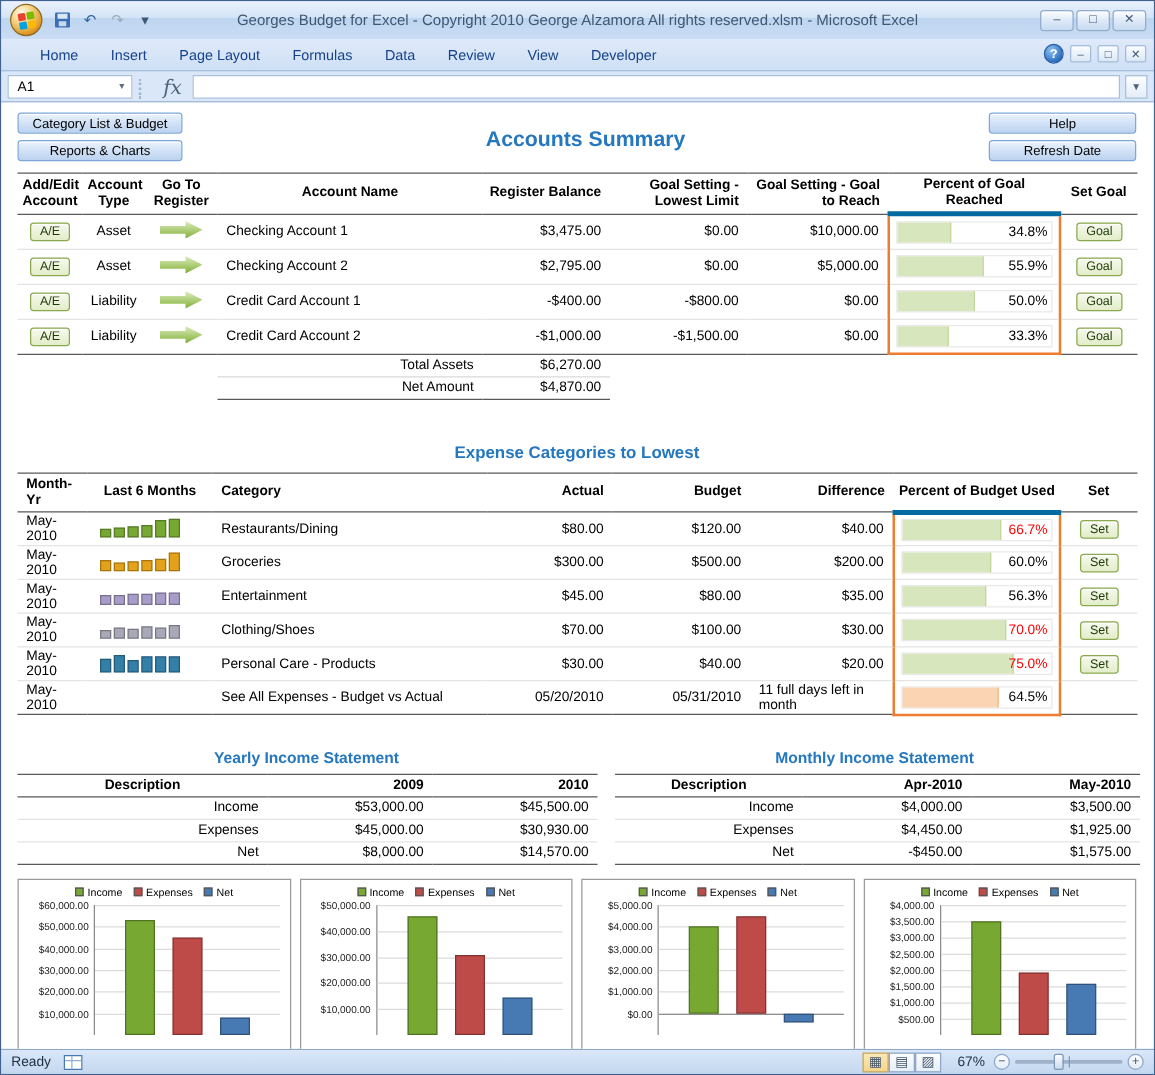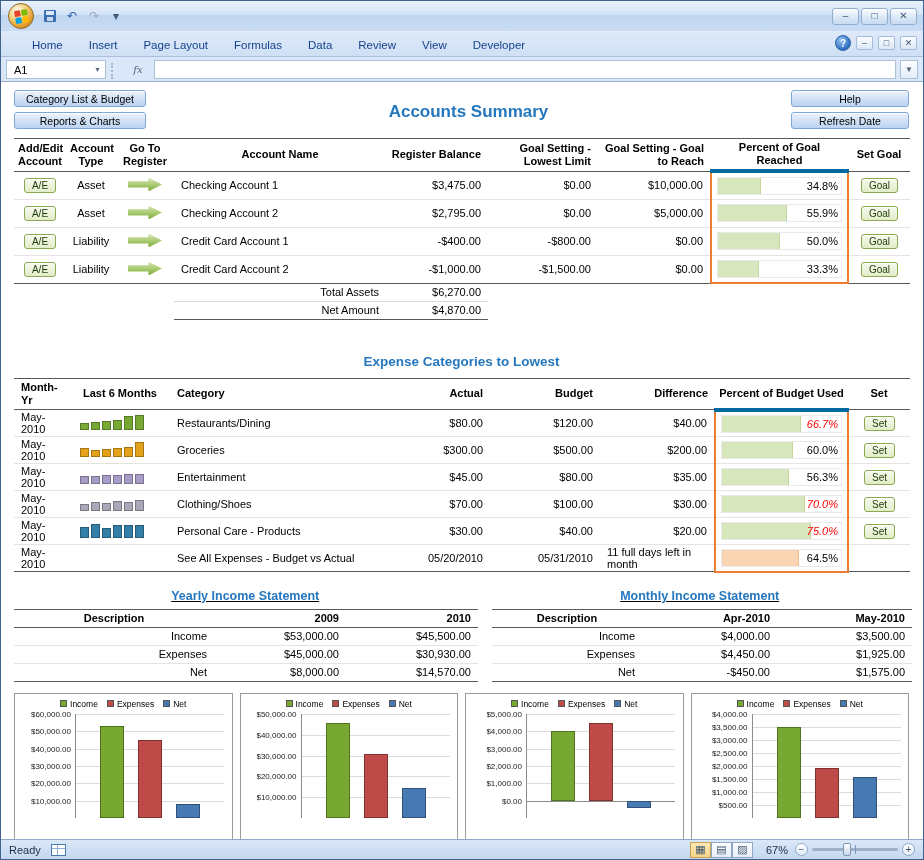--- a/index.html
+++ b/index.html
@@ -36,21 +36,21 @@
   .help-orb{width:16px;height:16px;border-radius:50%;background:radial-gradient(circle at 35% 30%,#8fc3f2,#2e6fc0 70%);
     color:#fff;font-size:10px;font-weight:bold;display:flex;align-items:center;justify-content:center;cursor:pointer;border:1px solid #2a5fa5;}
   .mini-wc{width:17px;height:14px;font-size:9px;color:#44597a;border:1px solid #a5bcd8;border-radius:2px;
     background:linear-gradient(#fbfdff,#dbe7f6);display:flex;align-items:center;justify-content:center;cursor:pointer;}
 
   
   .formulabar{height:25px;display:flex;align-items:flex-end;background:#d9e7f8;padding:2px 5px;gap:4px;border-bottom:1px solid #96aecb;}
   .namebox{width:100px;height:19px;background:#fff;border:1px solid #abc1da;font-size:11px;display:flex;align-items:center;padding:0 4px 0 7px;cursor:text;}
   .namebox .nb-dd{margin-left:auto;font-size:7px;color:#5b6e85;}
   .fb-div{width:10px;height:16px;border-left:2px dotted #9fb6cf;margin:0 1px;}
-  .fx{width:24px;height:19px;font-family:"DejaVu Serif",serif;font-style:italic;font-size:10px;color:#4d6378;
+  .fx{width:24px;height:19px;font-family:"DejaVu Serif",serif;font-style:italic;font-size:16px;color:#4d6378;
     display:flex;align-items:center;justify-content:center;background:transparent;border:none;cursor:pointer;}
   .fxfield{flex:1;height:19px;background:#fff;border:1px solid #abc1da;font-size:11px;padding:0 4px;color:#000;}
   .fb-chev{width:18px;height:19px;border:1px solid #abc1da;background:linear-gradient(#fdfeff,#e3edf9);
     font-size:8px;color:#4d6378;display:flex;align-items:center;justify-content:center;cursor:pointer;}
 
   
   .sheet{flex:1;background:#fff;overflow:hidden;padding:6px 14px 0 13px;position:relative;}
 
   .toprow{display:flex;margin-top:2px;}
   .btn-col{display:flex;flex-direction:column;gap:5px;width:132px;}
@@ -79,33 +79,33 @@
   .reg-btn{background:none;border:none;cursor:pointer;padding:0;}
   .arrow-shape{display:block;width:34px;height:14px;margin:0 auto;
     background:linear-gradient(#dcebbd,#9cc25e 70%,#7ea93e);
     clip-path:polygon(0 28%,60% 28%,60% 0,100% 50%,60% 100%,60% 72%,0 72%);}
 
   .pctcell{position:relative;height:20px;}
   .pbar{position:absolute;left:1px;right:1px;top:1px;bottom:1px;background:#fff;border:1px solid #e9e9e9;}
   .pfill{height:100%;background:#d8e6be;border-right:1px solid #c3d69b;}
   .pfill.days{background:#fbd4b4;border-right:1px solid #f0bb88;}
   .pval{position:absolute;right:5px;top:50%;transform:translateY(-50%);font-size:11px;}
-  .pval.red{color:#f00;font-style:italic;}
+  .pval.red{color:#f00;}
   .hl{border-left:2px solid #ed7d31;border-right:2px solid #ed7d31;}
   .hl-top{border-top:4px solid #0369a1;}
   .hl-bot{border-bottom:2px solid #ed7d31 !important;}
 
   .section-title{ text-align:center;color:#2577be;font-weight:bold;}
   .exp-title{font-size:13.5px;margin-top:34px;}
   .exp-row td{height:19px;border-bottom:1px solid #e4e4e4;}
   .exp-row.sum td{border-bottom:1px solid #595959;}
   .spark{display:inline-flex;align-items:flex-end;gap:2px;height:16px;margin-left:6px;}
   .sparkbar{display:inline-block;width:9px;border:1px solid rgba(0,0,0,.28);}
 
-  .income-titles{display:flex;margin-top:16px;text-decoration:underline;}
+  .income-titles{display:flex;margin-top:26px;}
   .income-titles div{font-size:12.5px;}
   .it-left{width:464px;}
   .it-right{width:420px;margin-left:14px;}
   .income-row{display:flex;margin-top:6px;}
   .inc-table{width:464px;}
   .inc-table.monthly{width:420px;margin-left:14px;}
   .inc-table td{height:18px;}
   .inc-table .body-row td{border-bottom:1px solid #e4e4e4;}
   .inc-table .body-row.last td{border-bottom:1px solid #595959;}
 
@@ -158,20 +158,21 @@
       </span>
     </div>
     <div class="qat">
       <button class="qbtn">
           <span class="save-icon"></span>
         </button>
       <button class="qbtn undo-glyph">↶</button>
       <button class="qbtn redo-glyph">↷</button>
       <button class="qbtn qat-dd">▾</button>
     </div>
+    <div class="tb-title">Georges Budget for Excel - Copyright 2010  George Alzamora  All rights reserved.xlsm - Microsoft Excel</div>
     <div class="win-controls">
       <div class="wc">–</div>
       <div class="wc">□</div>
       <div class="wc">✕</div>
     </div>
   </div>
 
   <div class="tabstrip">
     <span class="rtab">Home</span>
     <span class="rtab">Insert</span>

